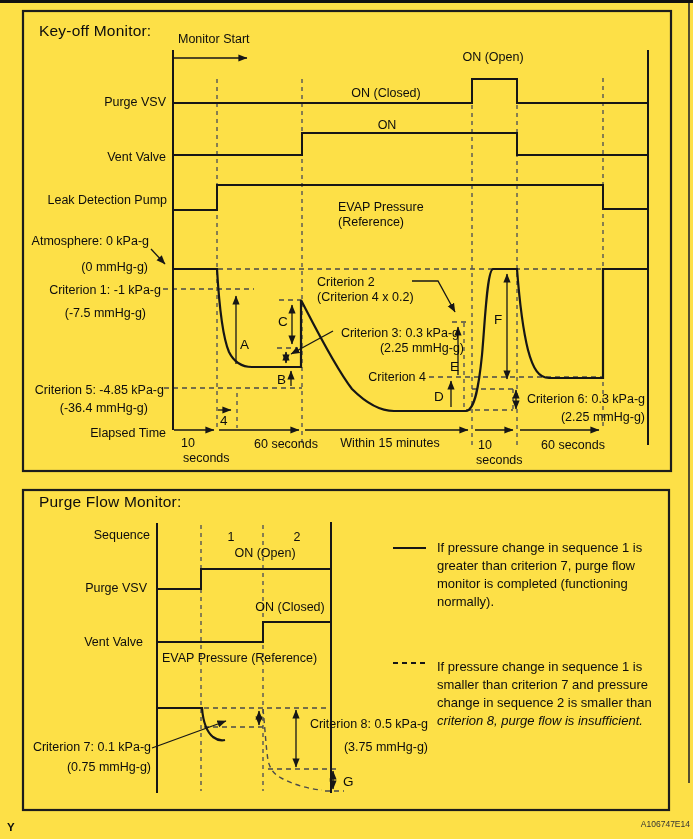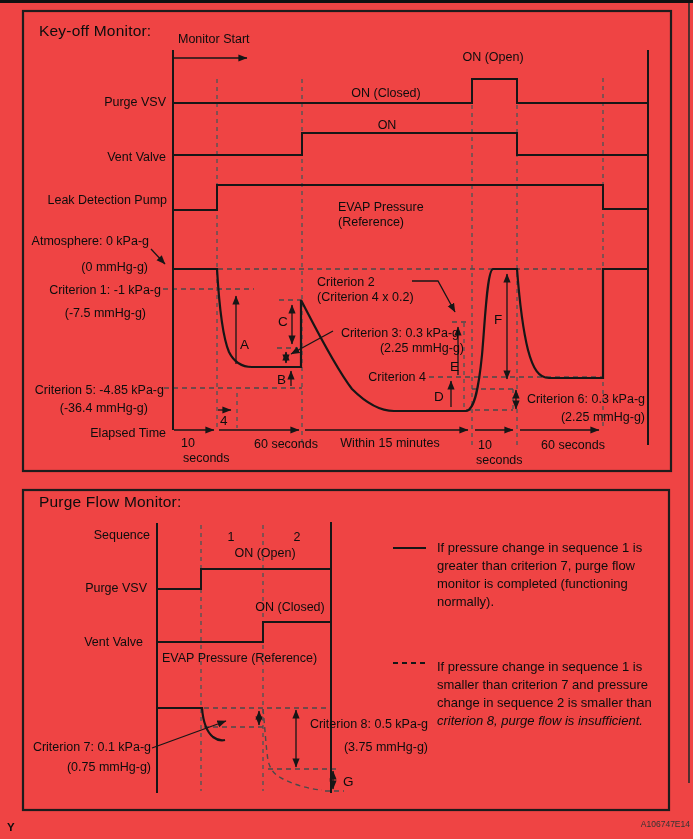--- a/index.html
+++ b/index.html
@@ -1,16 +1,16 @@
 <!DOCTYPE html>
 <html><head>
 <meta charset="utf-8">
 <style>
   html,body{margin:0;padding:0;background:#fff;}
-  #page{position:relative;width:693px;height:839px;background:#ef4444;overflow:hidden;
+  #page{position:relative;width:693px;height:839px;background:#fde047;overflow:hidden;
         font-family:"Liberation Sans","DejaVu Sans",sans-serif;}
   svg{position:absolute;left:0;top:0;}
   text{fill:#0d0d0d;font-family:"Liberation Sans","DejaVu Sans",sans-serif;font-size:12.5px;}
   .title{font-size:15.5px;letter-spacing:.2px;}
   .mark{font-size:13.5px;}
   .leg{font-size:13px;}
   .ital{font-style:italic;}
   .tiny{font-size:8.5px;fill:#333;}
   .corner{font-size:11.5px;font-weight:bold;}
   .wf{fill:none;stroke:#161616;stroke-width:2;}

